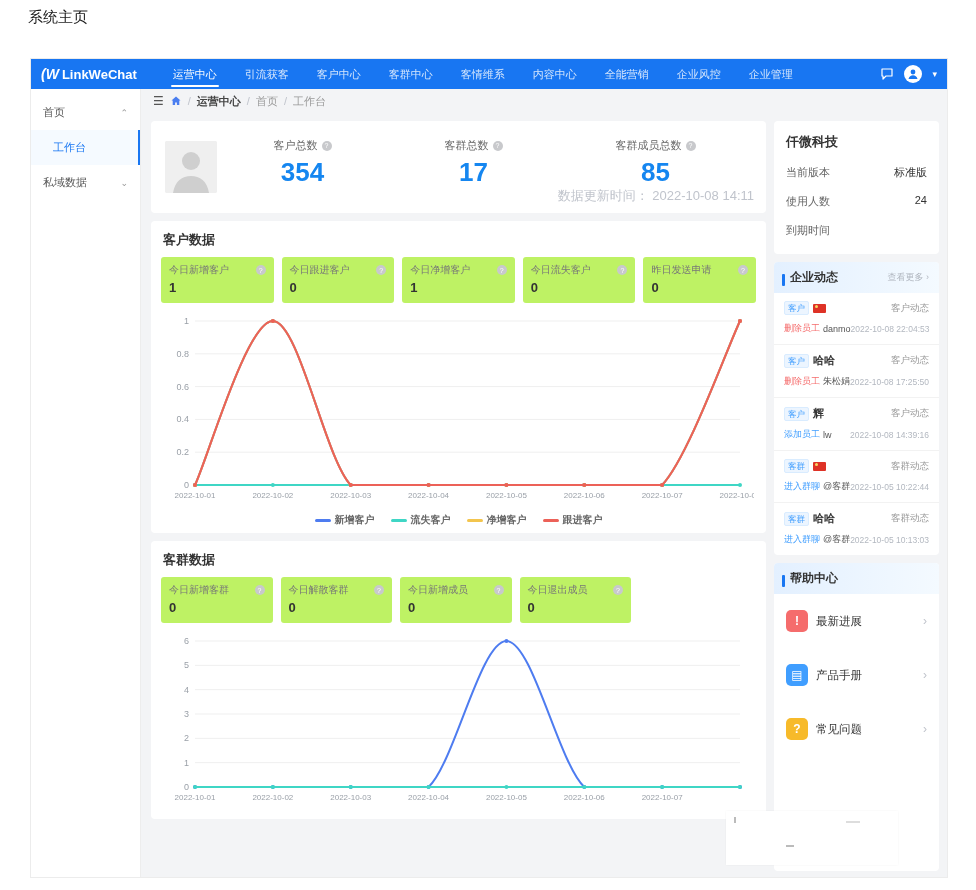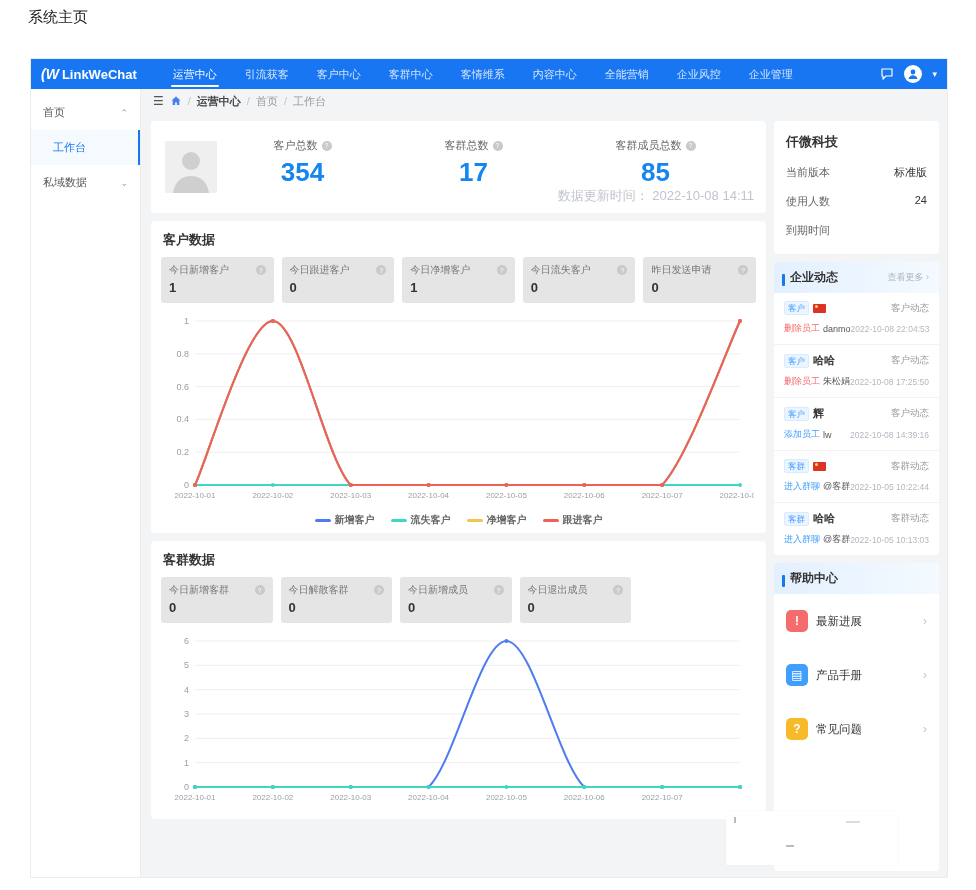--- a/index.html
+++ b/index.html
@@ -50,21 +50,21 @@
   .tot .t-label { font-size:11px; color:#666; display:flex; align-items:center; gap:4px; justify-content:center; }
   .tot .t-value { font-size:26px; font-weight:bold; color:#1586f0; margin-top:4px; }
   .update-time { position:absolute; right:12px; bottom:8px; font-size:13px; color:#c0c4cc; }
 
   .info { width:10px; height:10px; border-radius:50%; background:#c8c9cc; color:#fff; font-size:7px; display:inline-flex; align-items:center; justify-content:center; flex:none; }
 
   
   .sect { padding:10px 10px 6px; }
   .sect-title { font-size:13px; font-weight:bold; margin:0 0 8px 2px; }
   .stat-row { display:flex; gap:8px; }
-  .stat-box { flex:1; background:#e5e5e5; border-radius:3px; padding:6px 8px 8px; }
+  .stat-box { flex:1; background:#bef264; border-radius:3px; padding:6px 8px 8px; }
   .stat-box .sb-top { display:flex; justify-content:space-between; align-items:center; font-size:10px; color:#777; white-space:nowrap; }
   .stat-box .sb-val { font-size:13px; font-weight:bold; margin-top:3px; }
   .chart-mount { margin-top:4px; }
   .legend { display:flex; justify-content:center; gap:16px; margin-top:2px;font-weight:bold; }
   .legend-item { display:flex; align-items:center; gap:4px; font-size:10px; color:#666; cursor:pointer; }
   .legend-swatch { width:16px; height:3px; border-radius:2px; }
 
   
   .company { padding:12px 12px 16px; }
   .company .c-name { font-size:13px; font-weight:bold; margin-bottom:12px; }

